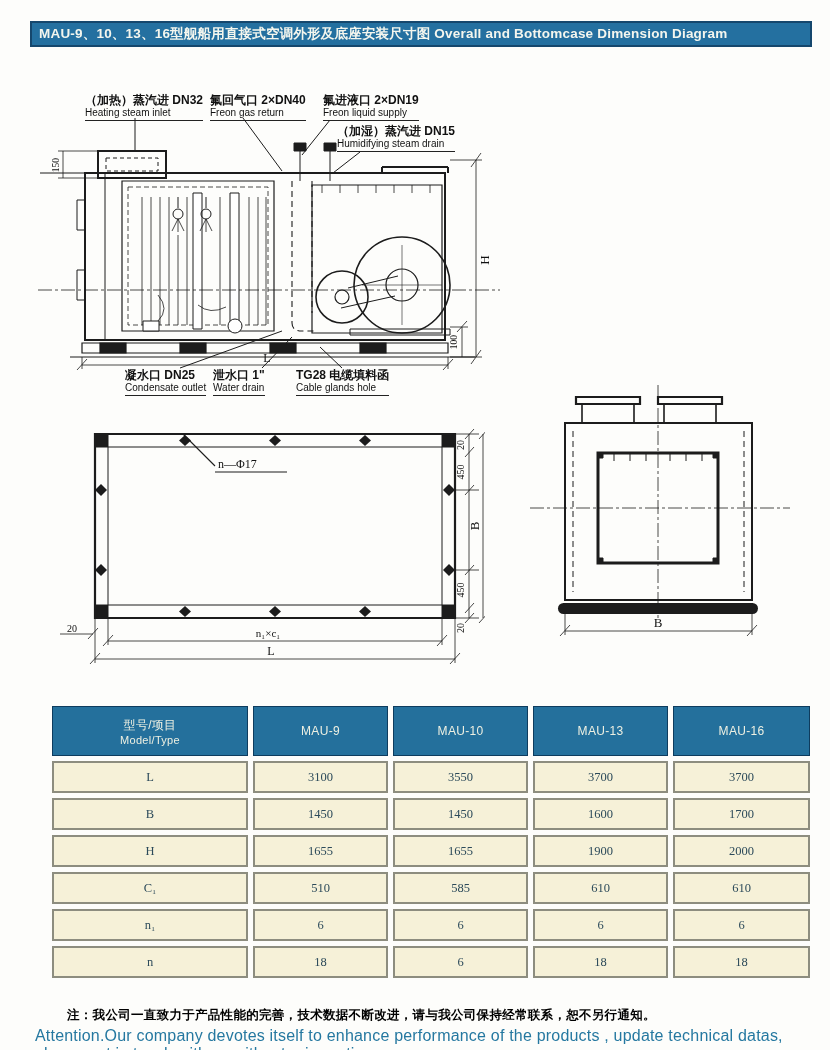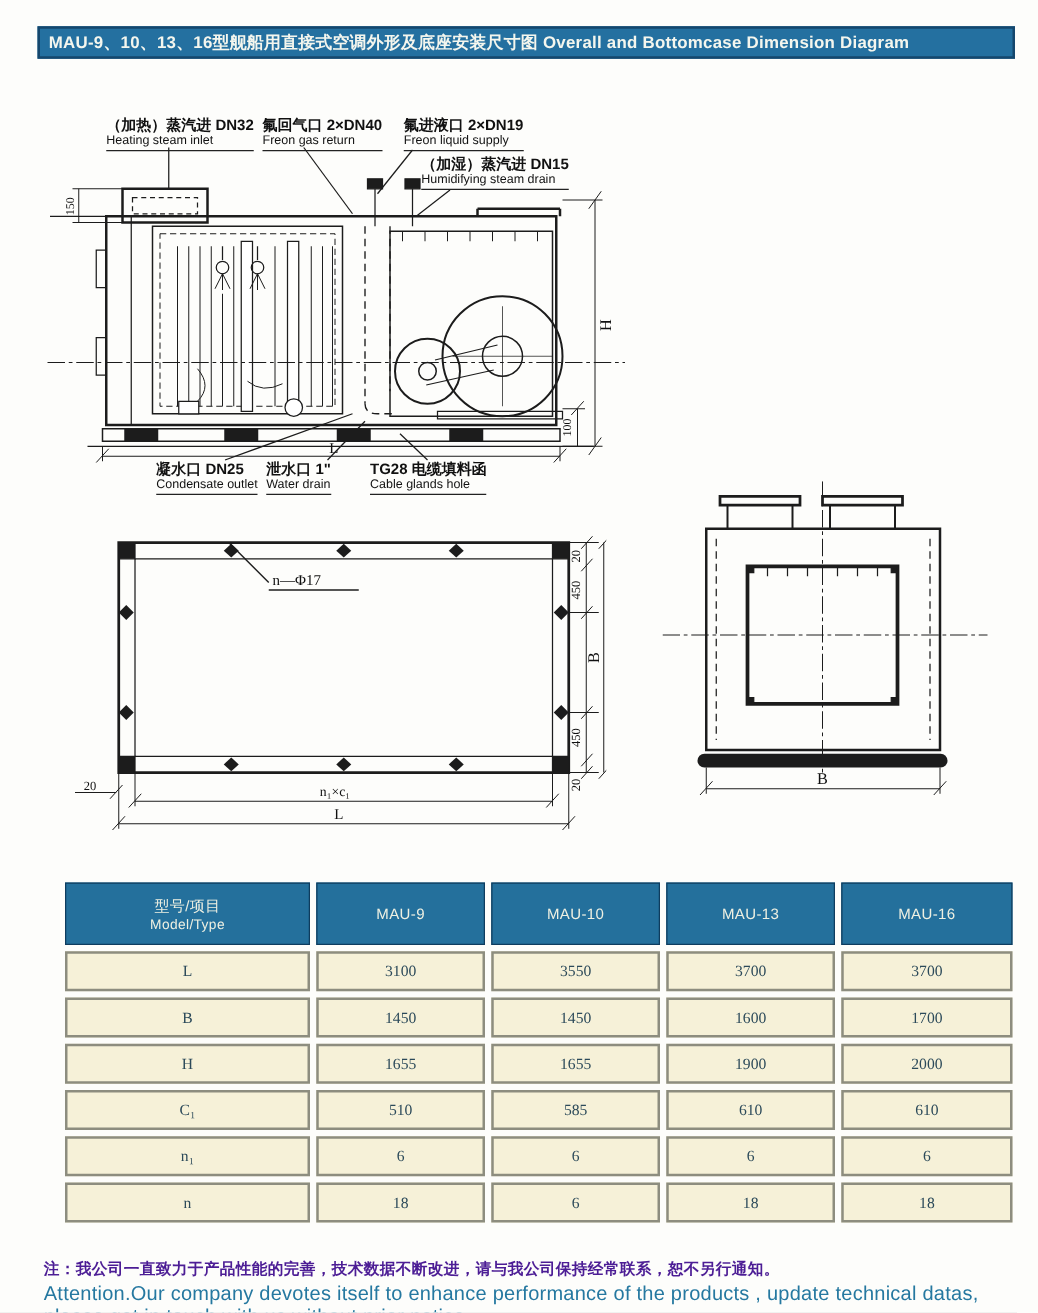--- a/index.html
+++ b/index.html
@@ -41,21 +41,21 @@
     font-size:12px; letter-spacing:.3px;
   }
   .th .en { font-size:11px; }
   .td {
     background:#f6f1d8; border:2px solid #8d8d7f; color:#2c4a5a;
     display:flex; align-items:center; justify-content:center;
     font-family:"Liberation Serif", serif; font-size:12.5px;
   }
   
   #footer-note { position:absolute; left:35px; top:1007px; width:780px; }
-  #footer-zh { color:#4c1d95; font-size:12.5px; font-weight:bold; letter-spacing:.3px; }
+  #footer-zh { color:#000000; font-size:12.5px; font-weight:bold; letter-spacing:.3px;margin-left:32px; }
   #footer-en { color:#2578a0; font-size:16px; margin-top:3px; letter-spacing:.2px; }
 </style>
 </head>
 <body>
 
 <div id="page">
 
   <div id="title-bar">MAU-9、10、13、16型舰船用直接式空调外形及底座安装尺寸图 Overall and Bottomcase Dimension Diagram</div>
 
   <svg class="drawing-svg" style="left:30px; top:85px;" width="480" height="340" viewBox="0 0 480 340">

